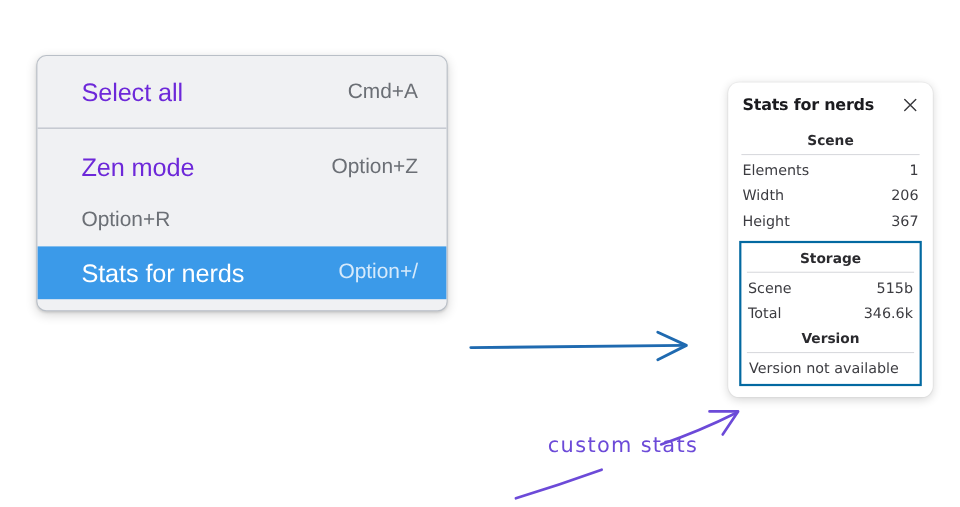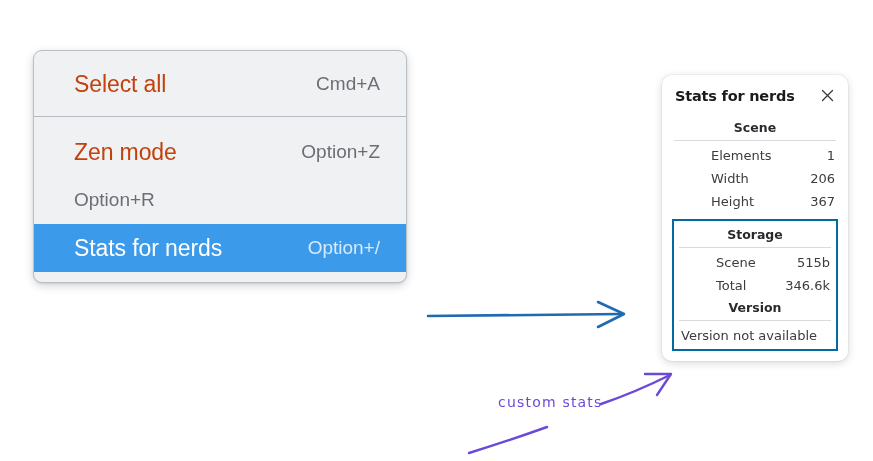--- a/index.html
+++ b/index.html
@@ -41,21 +41,21 @@
     display: flex;
     align-items: center;
     justify-content: space-between;
     height: 48px;
     padding: 0 26px 0 40px;
     box-sizing: border-box;
     cursor: default;
   }
   .menu-item .label {
     font-size: 23px;
-    color: #c2410c;
+    color: #6d28d9;
     letter-spacing: -0.1px;
     white-space: nowrap;
   }
   .menu-item .shortcut {
     font-size: 19px;
     color: #6b6f75;
     white-space: nowrap;
   }
   .menu-item.selected {
     background: #3b9ae9;
@@ -110,21 +110,20 @@
     margin: 0 2px 3px 2px;
   }
   .stat-row {
     display: flex;
     justify-content: space-between;
     align-items: baseline;
     font-size: 13px;
     color: #3c3c41;
     padding: 3px 3px 3px 3px;
     line-height: 17px;
-    margin-left: 36px;
   }
   .stat-row .k { }
   .stat-row .v { }
 
   
   .custom-block {
     border: 2px solid #0369a1;
     margin: 6px 0 0 0;
     padding: 3px 3px 4px 3px;
     box-sizing: border-box;
@@ -142,21 +141,21 @@
     position: absolute;
     left: 0; top: 0;
     width: 873px; height: 461px;
     pointer-events: none;
   }
   #annotation-label {
     position: absolute;
     left: 498px;
     top: 394px;
     font-family: "DejaVu Sans", sans-serif;
-    font-size: 14px;
+    font-size: 19px;
     color: #6c4ad8;
     letter-spacing: 1.2px;
     white-space: nowrap;
   }
 </style>
 </head>
 <body>
 
 <div id="context-menu">
 

